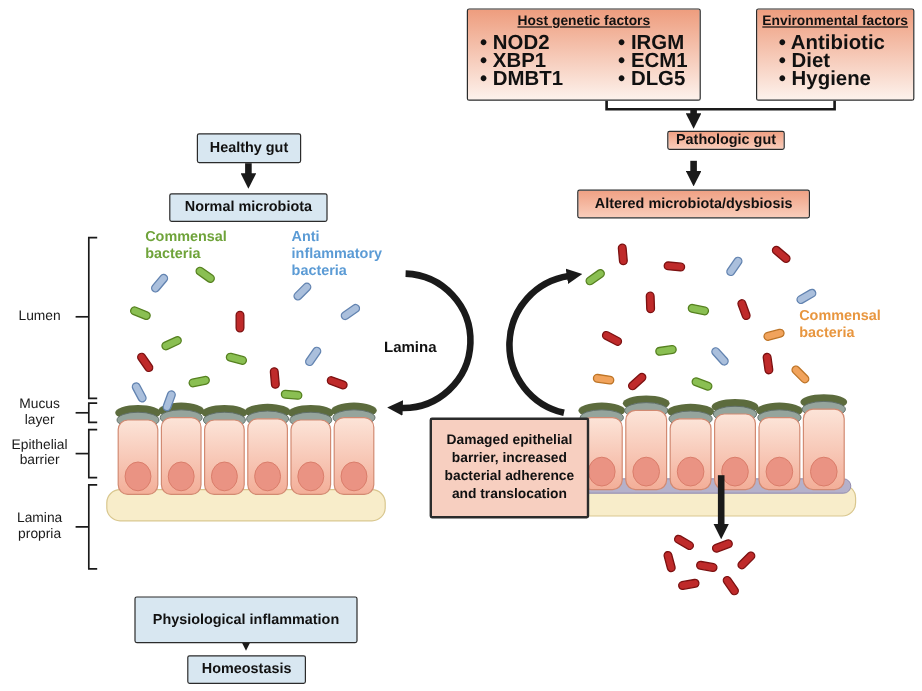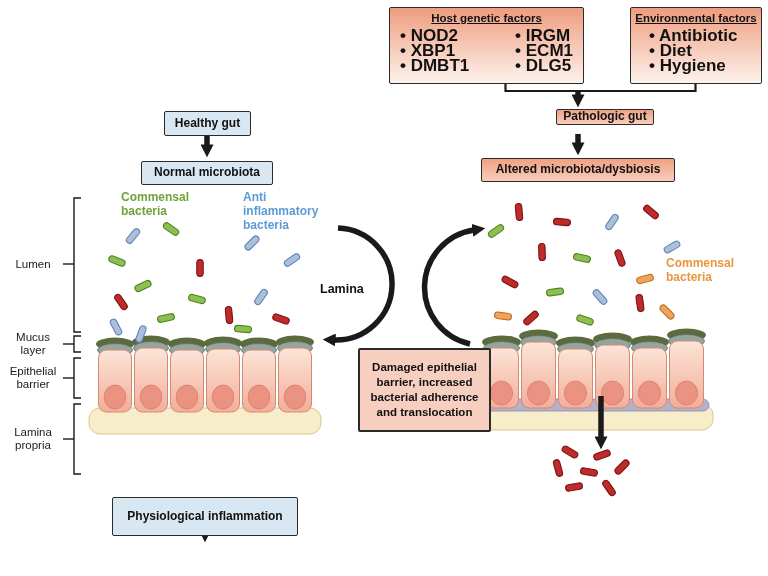--- a/index.html
+++ b/index.html
@@ -203,20 +203,21 @@
       </div>
   </div>
 
   <div class="flow sal" style="left:556px;top:109px;width:98px;height:16px">Pathologic gut</div>
   <div class="flow sal" style="left:481px;top:158px;width:194px;height:24px">Altered microbiota/dysbiosis</div>
   <div class="flow damaged" style="left:358px;top:348px;width:133px;height:84px">Damaged epithelial barrier, increased bacterial adherence and translocation</div>
 
   <div class="flow blue" style="left:164px;top:111px;width:87px;height:25px">Healthy gut</div>
   <div class="flow blue" style="left:141px;top:161px;width:132px;height:24px">Normal microbiota</div>
   <div class="flow blue" style="left:112px;top:497px;width:186px;height:39px">Physiological inflammation</div>
+  <div class="flow blue" style="left:156px;top:546px;width:99px;height:24px">Homeostasis</div>
 
   <div class="anat" style="left:6px;top:258px;width:54px">Lumen</div>
   <div class="anat" style="left:6px;top:331px;width:54px">Mucus layer</div>
   <div class="anat" style="left:6px;top:365px;width:54px">Epithelial barrier</div>
   <div class="anat" style="left:6px;top:426px;width:54px">Lamina propria</div>
 
   <div class="lbl c-green" style="left:121px;top:190px;width:90px">Commensal bacteria</div>
   <div class="lbl c-blue" style="left:243px;top:190px;width:80px">Anti inflammatory bacteria</div>
   <div class="lbl c-orange" style="left:666px;top:256px;width:72px">Commensal bacteria</div>
 

